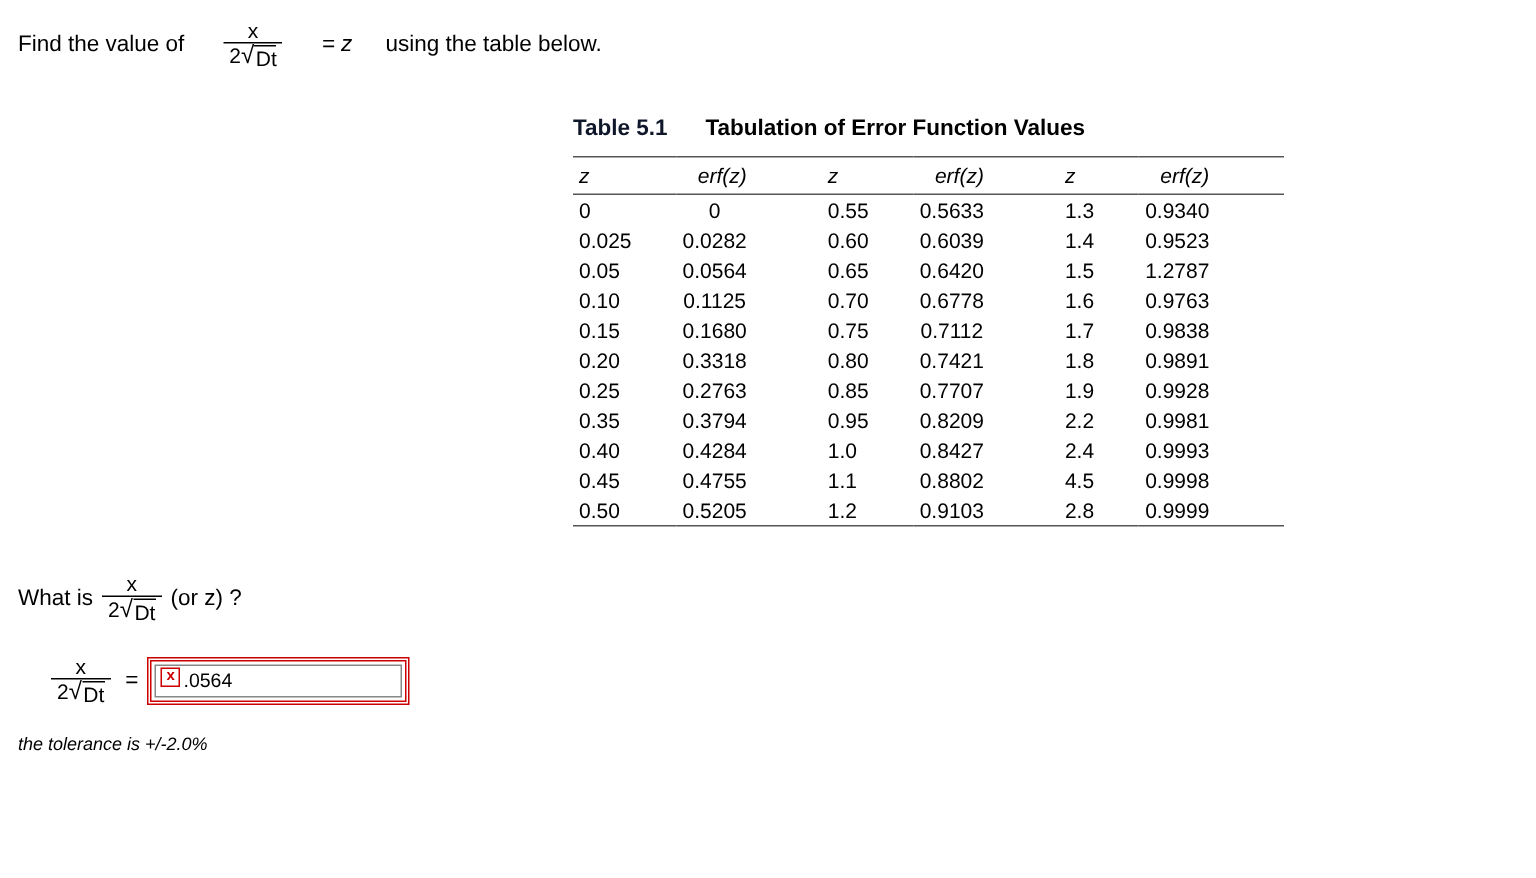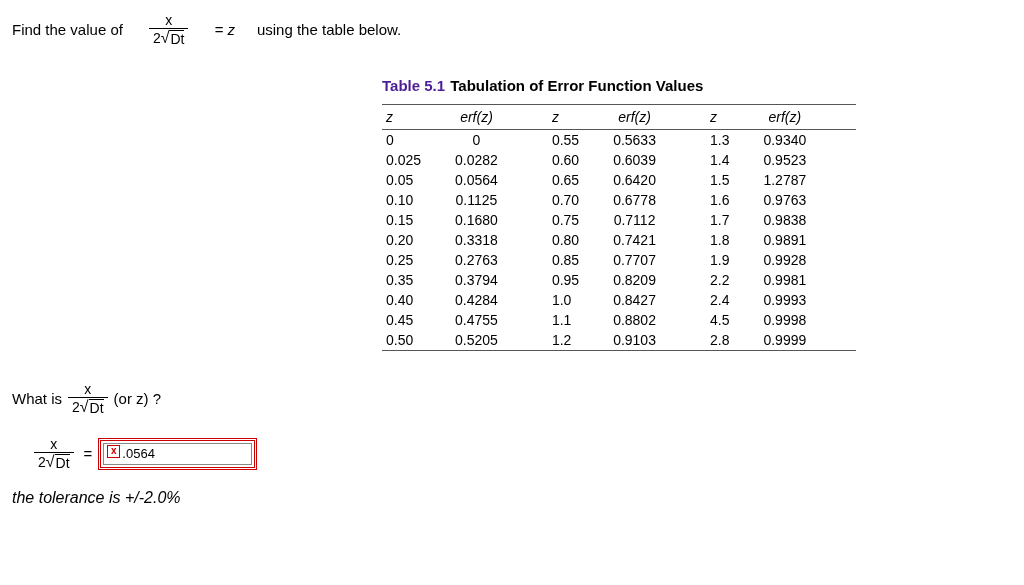--- a/index.html
+++ b/index.html
@@ -49,42 +49,42 @@
     }
     .table-wrap {
       margin-left: 370px;
       margin-bottom: 30px;
     }
     .table-caption {
       font-weight: bold;
       margin-bottom: 10px;
     }
     .table-caption .tnum {
-      color: #4c1d95;
-      margin-right: 1px;
+      color: #0f172a;
+      margin-right: 21px;
     }
     table {
       border-collapse: collapse;
       font-size: 14px;
     }
     thead tr {
       border-top: 1px solid #555;
       border-bottom: 1px solid #555;
     }
     tbody tr:last-child {
       border-bottom: 1px solid #555;
     }
     th {
       font-weight: normal;
       font-style: italic;
       text-align: left;
       padding: 4px 30px 4px 4px;
     }
     th:nth-child(2), th:nth-child(4), th:nth-child(6) {
-      text-align: center;
+      text-align: right;
       padding-right: 50px;
     }
     td {
       padding: 2px 30px 2px 4px;
       text-align: left;
     }
     td:nth-child(2), td:nth-child(4), td:nth-child(6) {
       text-align: center;
       padding-right: 50px;
     }
@@ -102,21 +102,21 @@
       margin-bottom: 18px;
     }
     .ans-box-wrap {
       border: 3px double #cc0000;
       padding: 2px;
       display: inline-flex;
       align-items: center;
       position: relative;
     }
     .ans-input {
-      width: 149px;
+      width: 165px;
       height: 22px;
       border: 1px solid #888;
       padding: 2px 4px 2px 18px;
       font-size: 13px;
     }
     .x-mark {
       position: absolute;
       left: 6px;
       top: 4px;
       width: 13px;
@@ -126,21 +126,21 @@
       font-size: 10px;
       font-weight: bold;
       display: flex;
       align-items: center;
       justify-content: center;
       background: #fff;
       line-height: 1;
     }
     .tolerance {
       font-style: italic;
-      font-size: 16px;
+      font-size: 12px;
     }
     .z-var {
       font-style: italic;
     }
   </style>
 </head>
 <body>
 
 <div class="top-line">
   <span>Find the value of</span>

